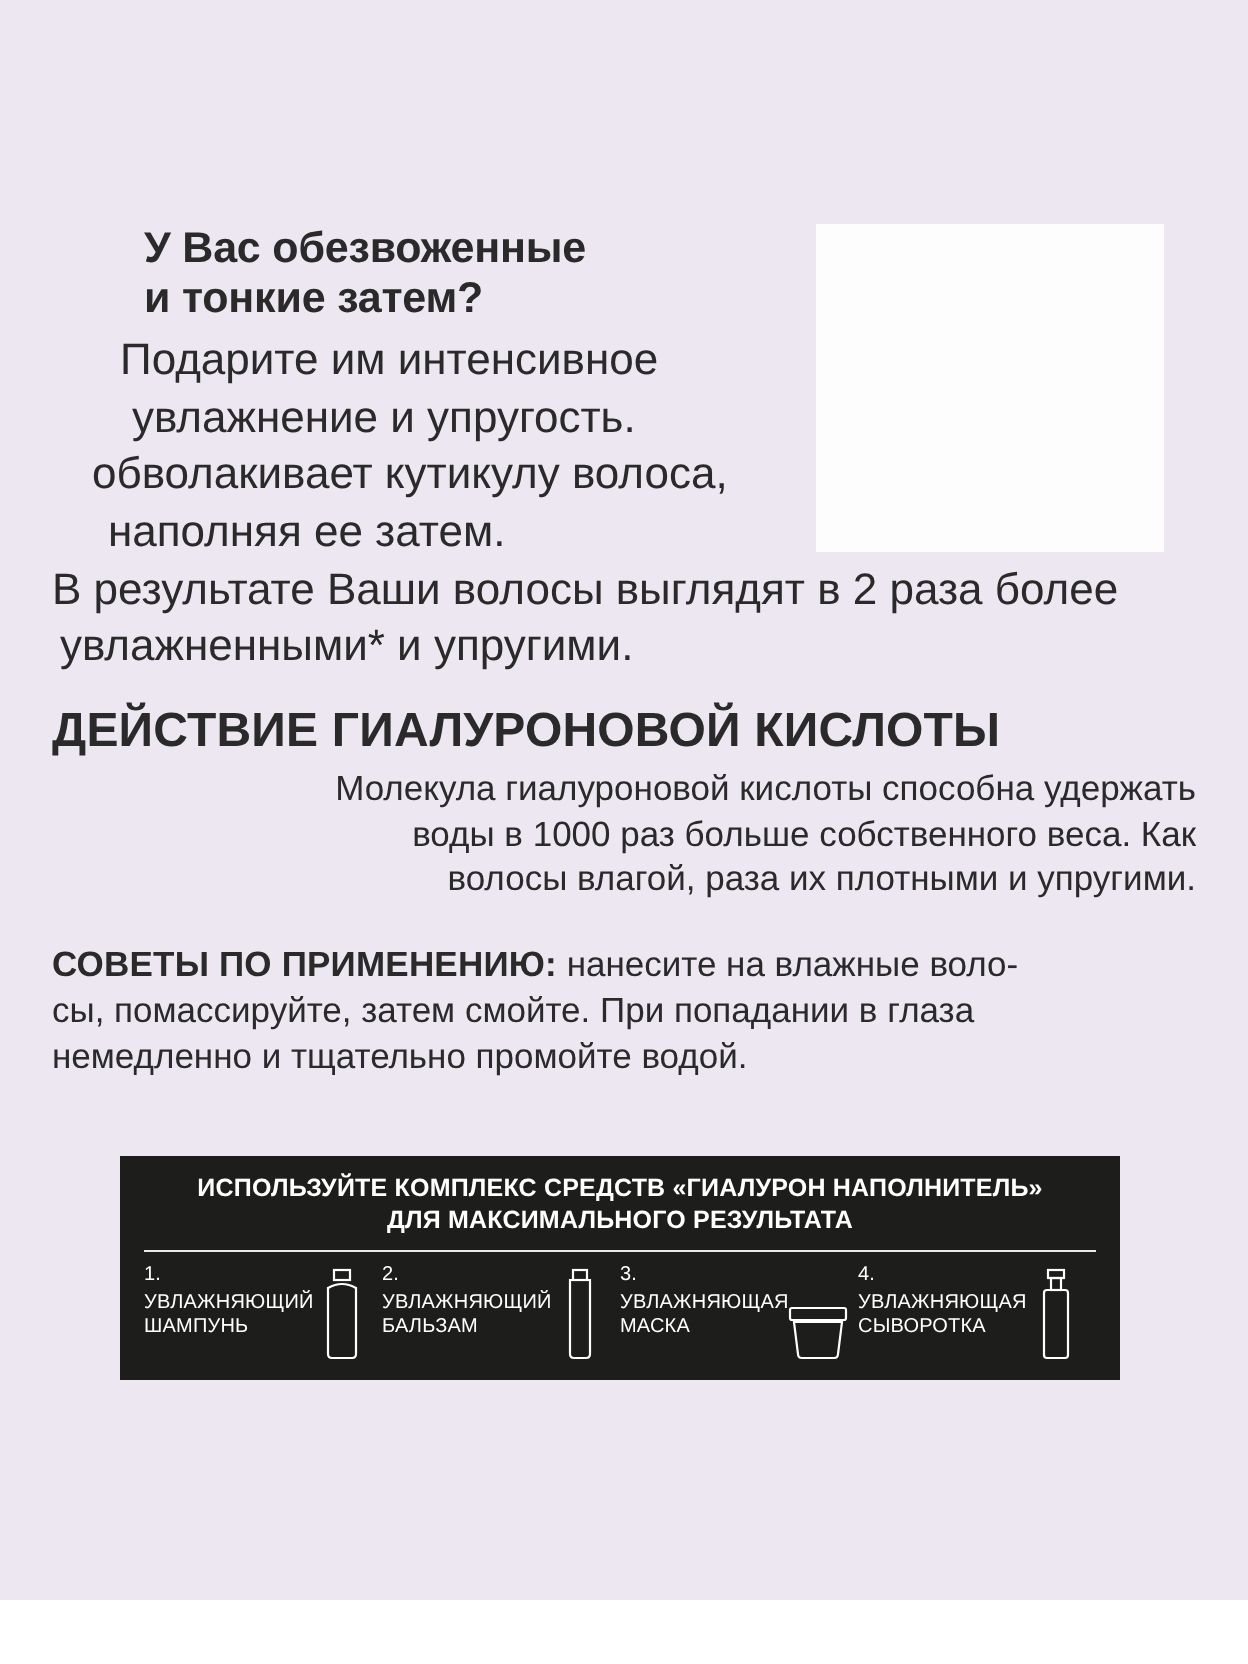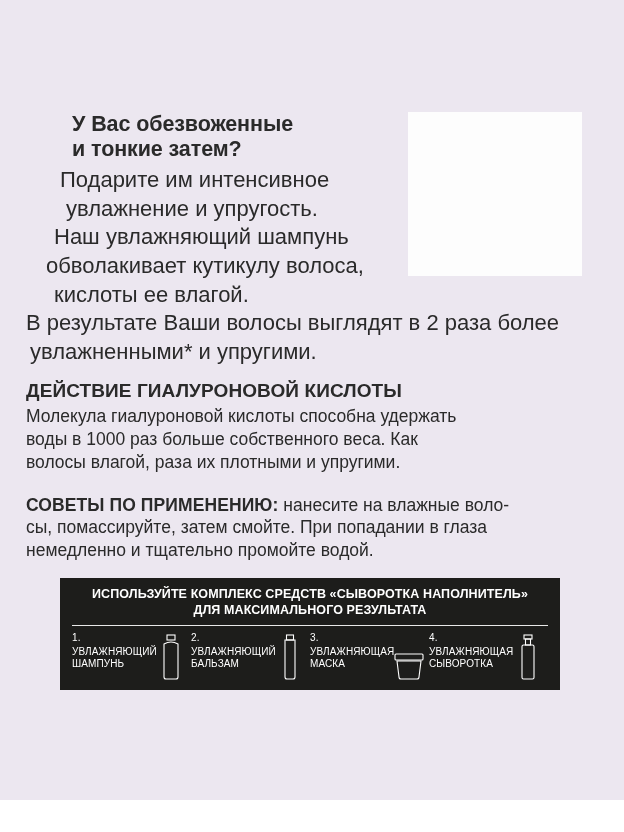--- a/index.html
+++ b/index.html
@@ -68,33 +68,33 @@
     width: 174px;
     height: 164px;
     background: #fdfdfd;
   }
 
   
   .sec {
     margin-top: 14px;
   }
   .sec-head {
-    font-size: 19px;
+    font-size: 24px;
     font-weight: bold;
     color: #2a2a2a;
     letter-spacing: 0.1px;
     margin: 0 0 3px 0;
   }
   .sec-body {
     font-size: 17.5px;
     color: #2a2a2a;
     line-height: 1.30;
     margin: 0;
   }
-  .sec-body .l { display: block; }
+  .sec-body .l { display: block; text-align: right; }
 
   
   .tips { margin-top: 20px; }
   .tips p {
     margin: 0;
     font-size: 17.5px;
     color: #2a2a2a;
     line-height: 1.30;
   }
   .tips .l { display: block; }
@@ -166,23 +166,22 @@
       <div class="photo-cut"></div>
 
       <h1 class="q-title">
         <span>У Вас обезвоженные</span>
         <span>и тонкие затем?</span>
       </h1>
 
       <p class="intro">
         <span class="l i1">Подарите им интенсивное</span>
         <span class="l i2">увлажнение и упругость.</span>
-        <span class="l i3">Наш увлажняющий шампунь</span>
         <span class="l i4">обволакивает кутикулу волоса,</span>
-        <span class="l i5">кислоты ее влагой.</span>
+        <span class="l i5">наполняя ее затем.</span>
         <span class="l i6">В результате Ваши волосы выглядят в 2 раза более</span>
         <span class="l i7">увлажненными* и упругими.</span>
       </p>
 
       <div class="sec">
         <h2 class="sec-head">ДЕЙСТВИЕ ГИАЛУРОНОВОЙ КИСЛОТЫ</h2>
         <p class="sec-body">
           <span class="l">Молекула гиалуроновой кислоты способна удержать</span>
           <span class="l">воды в 1000 раз больше собственного веса. Как</span>
           <span class="l">волосы влагой, раза их плотными и упругими.</span>
@@ -193,21 +192,21 @@
         <p>
           <span class="l"><b>СОВЕТЫ ПО ПРИМЕНЕНИЮ:</b><span> нанесите на влажные воло-</span></span>
           <span class="l">сы, помассируйте, затем смойте. При попадании в глаза</span>
           <span class="l">немедленно и тщательно промойте водой.</span>
         </p>
       </div>
     </div>
 
     <div class="banner">
       <div class="banner-title">
-        <span>ИСПОЛЬЗУЙТЕ КОМПЛЕКС СРЕДСТВ «СЫВОРОТКА НАПОЛНИТЕЛЬ»</span>
+        <span>ИСПОЛЬЗУЙТЕ КОМПЛЕКС СРЕДСТВ «ГИАЛУРОН НАПОЛНИТЕЛЬ»</span>
         <span>ДЛЯ МАКСИМАЛЬНОГО РЕЗУЛЬТАТА</span>
       </div>
       <div class="banner-rule"></div>
 
       <div class="steps">
 
         <div class="step">
           <div class="step-text">
             <span class="step-num">1.</span>
             <span class="step-label">

